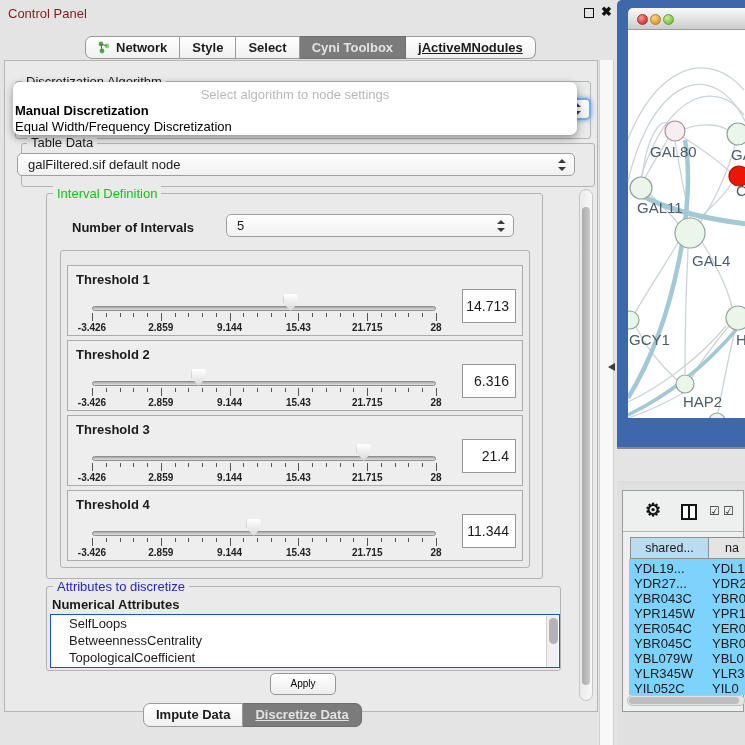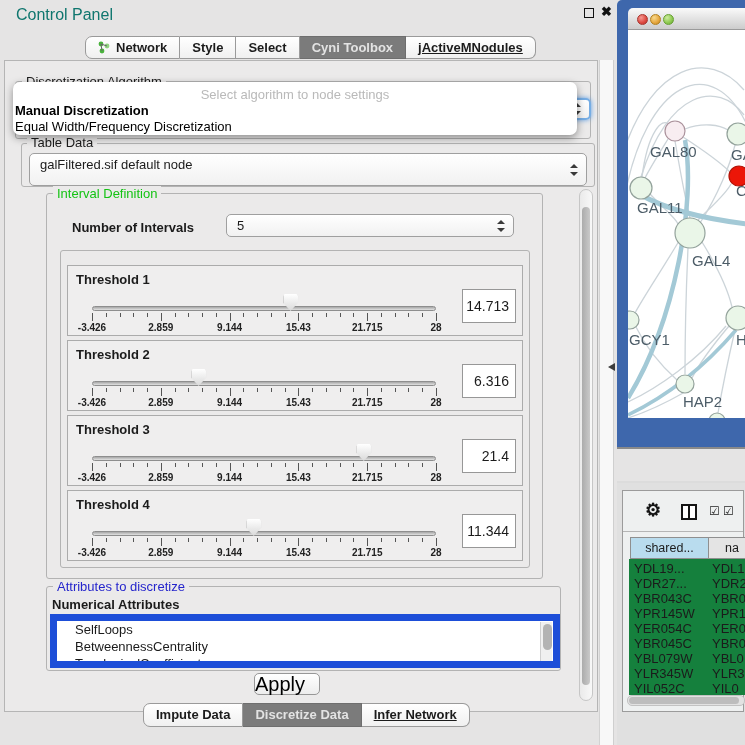--- a/index.html
+++ b/index.html
@@ -1,21 +1,21 @@
 <!DOCTYPE html>
 <html><head>
 <meta charset="utf-8">
 <style>
   * { margin:0; padding:0; box-sizing:border-box; }
   html,body { width:745px; height:745px; overflow:hidden;
     font-family:"Liberation Sans", sans-serif; background:#e5e4e4; color:#1b1b1b; }
 
   
   #titlebar { position:absolute; left:0; top:0; width:620px; height:26px; }
-  #win-title { position:absolute; left:8px; top:6px; font-size:16px; color:#0f766e;margin-left:8px; }
+  #win-title { position:absolute; left:8px; top:6px; font-size:13px; color:#7f1d1d; }
   #float-btn { position:absolute; left:584px; top:8px; width:10px; height:10px; border:1.5px solid #111; background:transparent; }
   #close-btn { position:absolute; left:601px; top:4px; font-size:13px; font-weight:bold; color:#111; }
 
   
   #top-tabs { position:absolute; left:85px; top:36px; height:23px; display:flex; }
   .seg { height:23px; line-height:21px; font-size:13px; font-weight:bold; text-align:center;
     background:linear-gradient(#ffffff,#f0f0f0); border:1px solid #9a9a9a; border-left:none;
     padding:0 12px; color:#1b1b1b; white-space:nowrap; }
   .seg:first-child { border-left:1px solid #9a9a9a; border-radius:7px 0 0 7px; }
   .seg:last-child { border-radius:0 7px 7px 0;text-decoration:underline; }
@@ -66,35 +66,35 @@
   .ticks i { position:absolute; top:0; width:1px; height:4px; background:#555; }
   .ticks i.major { height:8px; }
   .tick-labels { position:absolute; left:24px; top:56px; width:344px; height:12px; }
   .tick-labels b { position:absolute; transform:translateX(-50%); font-size:10px; font-weight:bold;
     color:#222; white-space:nowrap; }
   .value-box { position:absolute; left:394px; top:23px; width:54px; height:34px; background:#fff;
     border:1px solid #979797; font-size:14px; text-align:right; line-height:32px; padding-right:6px; }
 
   
   #attr-list { position:absolute; left:3px; top:27px; width:510px; height:54px; background:#fff;
-    border:7px solid #1d4ed8; overflow:hidden; }
+    border:1px solid #1d4ed8; overflow:hidden; }
   #attr-list .item { font-size:13px; line-height:17px; padding-left:18px; white-space:nowrap; }
   #attr-scroll { position:absolute; right:1px; top:1px; width:12px; height:52px; background:#f0f0f0; border-left:1px solid #cfcfcf; }
   #attr-scroll .sthumb { position:absolute; left:1.5px; top:2px; width:9px; height:26px; background:#b3b3b3; border-radius:5px; }
 
   
   #main-scroll { position:absolute; left:574px; top:128px; width:14px; height:512px;
     background:linear-gradient(to right,#eaeaea,#f8f8f8); border:1px solid #c6c6c6; border-radius:7px; }
   #main-scroll .sthumb { position:absolute; left:2px; top:17px; width:8px; height:478px;
     background:linear-gradient(to right,#ababab,#c9c9c9); border-radius:5px; }
 
   
-  #apply-btn { position:absolute; left:249px; top:612px; width:66px; height:22px;
+  #apply-btn { position:absolute; left:265px; top:612px; width:66px; height:22px;
     background:linear-gradient(#ffffff,#ededed); border:1px solid #979797; border-radius:5px;
-    font-size:20px; text-align:left; line-height:20px; }
+    font-size:10px; text-align:center; line-height:20px; }
 
   
   #bottom-tabs { position:absolute; left:143px; top:703px; height:24px; display:flex; z-index:5; }
   #bottom-tabs .seg { height:24px; line-height:22px; }
 
   
   #gap-strip { position:absolute; left:599px; top:60px; width:15px; height:685px; background:#f8f8f8;
     border-left:1px solid #d2d2d2; border-right:1px solid #cfcfcf; }
   #cursor { position:absolute; left:608px; top:363px; width:0; height:0; z-index:30;
     border-top:4px solid transparent; border-bottom:4px solid transparent; border-right:7px solid #3c3c3c; }
@@ -118,21 +118,21 @@
   #tp-panel { position:absolute; left:5px; top:7px; width:122px; height:222px; background:#eef0f0; border:1px solid #9b9b9b; }
   #tp-toolbar { position:absolute; left:0; top:0; width:100%; height:41px; border-bottom:1px solid #b5b5b5; }
   #gear-ico { position:absolute; left:22px; top:8px; font-size:18px; font-weight:bold; color:#141414; }
   #split-ico { position:absolute; left:58px; top:13px; width:16px; height:16px; border:2px solid #141414; background:#fff; }
   #split-ico i { position:absolute; left:5px; top:0; width:2px; height:12px; background:#141414; }
   .chk-ico { position:absolute; top:13px; font-size:12px; color:#222; }
   #tp-header { position:absolute; left:7px; top:46px; height:22px; display:flex; }
   .hcell { height:22px; border:1px solid #8f8f8f; font-size:12.5px; text-align:center; line-height:20px; }
   .hcell.c0 { width:79px; background:#b9dcee; }
   .hcell.c1 { width:60px; background:#e4e4e4; border-left:none; text-align:left; padding-left:16px; }
-  #tp-rows { position:absolute; left:6px; top:68px; width:116px; height:136px; background:#15803d; overflow:hidden; }
+  #tp-rows { position:absolute; left:6px; top:68px; width:116px; height:136px; background:#7dd3fc; overflow:hidden; }
   .trow { height:15px; white-space:nowrap; }
   .tcell { display:inline-block; font-size:13px; line-height:15px; }
   .tcell.c0 { width:78px; padding-left:5px; }
   .tcell.c1 { padding-left:5px; }
   #tp-hscroll { position:absolute; left:4px; top:204px; width:118px; height:11px; background:#e2e2e2;
     border:1px solid #c2c2c2; border-radius:5px; }
   #tp-hscroll .sthumb { position:absolute; left:1px; top:1px; width:110px; height:7px; background:#bdbdbd; border-radius:4px; }
 </style>
 </head>
 <body>
@@ -164,21 +164,21 @@
   </div>
   <div id="algo-combo" class="combo">
     <div class="spinner">
         <i class="up"></i>
         <i class="dn"></i>
       </div>
   </div>
 
   <div class="groupbox" style="left:16px;top:82px;width:574px;height:44px;"></div>
   <span class="grouptitle gt-black" style="position:absolute;left:22px;top:74px;font-weight:normal;background:#ebeaea;padding:0 4px;">Table Data</span>
-  <div class="combo" style="left:24px;top:92px;width:558px;height:33px;padding-left:17px;">
+  <div class="combo" style="left:12px;top:92px;width:558px;height:23px;padding-left:17px;">
     <span class="cval">galFiltered.sif default node</span>
     <div class="spinner">
         <i class="up"></i>
         <i class="dn"></i>
       </div>
   </div>
 
   <div id="main-scroll">
     <div class="sthumb"></div>
   </div>
@@ -389,21 +389,20 @@
 
 <div id="algo-popup">
   <div class="hint">Select algorithm to node settings</div>
   <div class="opt1">Manual Discretization</div>
   <div class="opt2">Equal Width/Frequency Discretization</div>
 </div>
 
 <div id="bottom-tabs">
   <span class="seg">Impute Data</span>
   <span class="seg sel">Discretize Data</span>
-  <span class="seg">Infer Network</span>
 </div>
 
 <div id="gap-strip"></div>
 <div id="cursor"></div>
 
 <div id="net-window">
   <div id="net-titlebar">
     <span class="light" id="light-red"></span>
     <span class="light" id="light-yellow"></span>
     <span class="light" id="light-green"></span>

